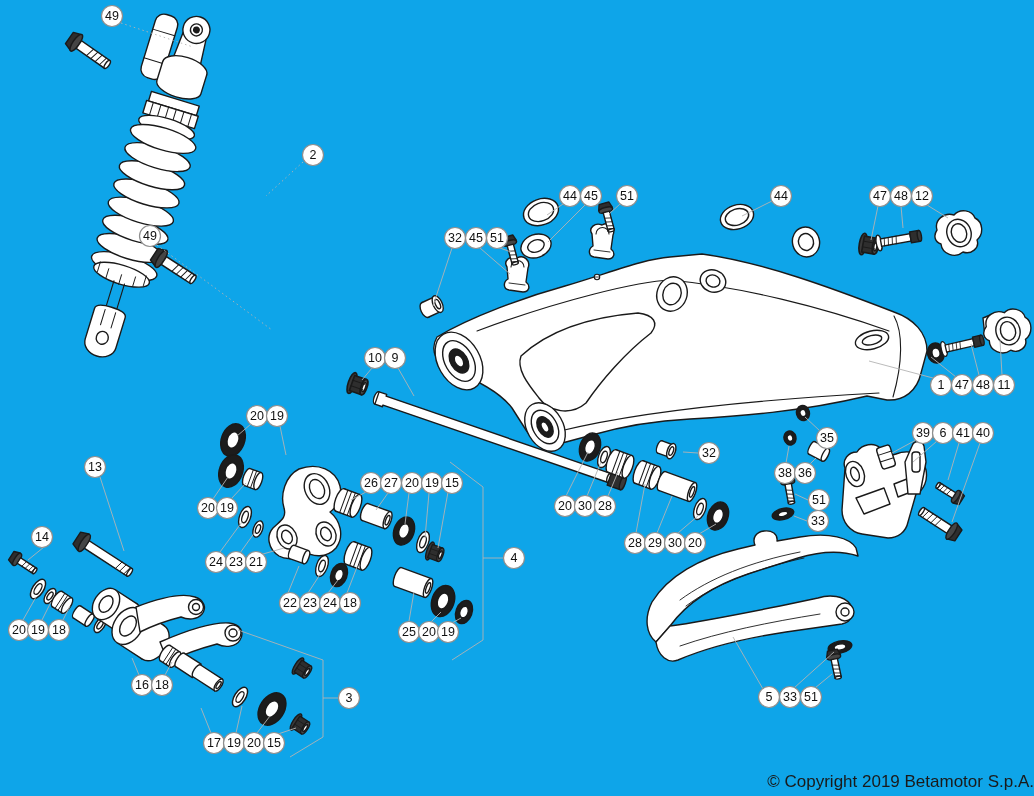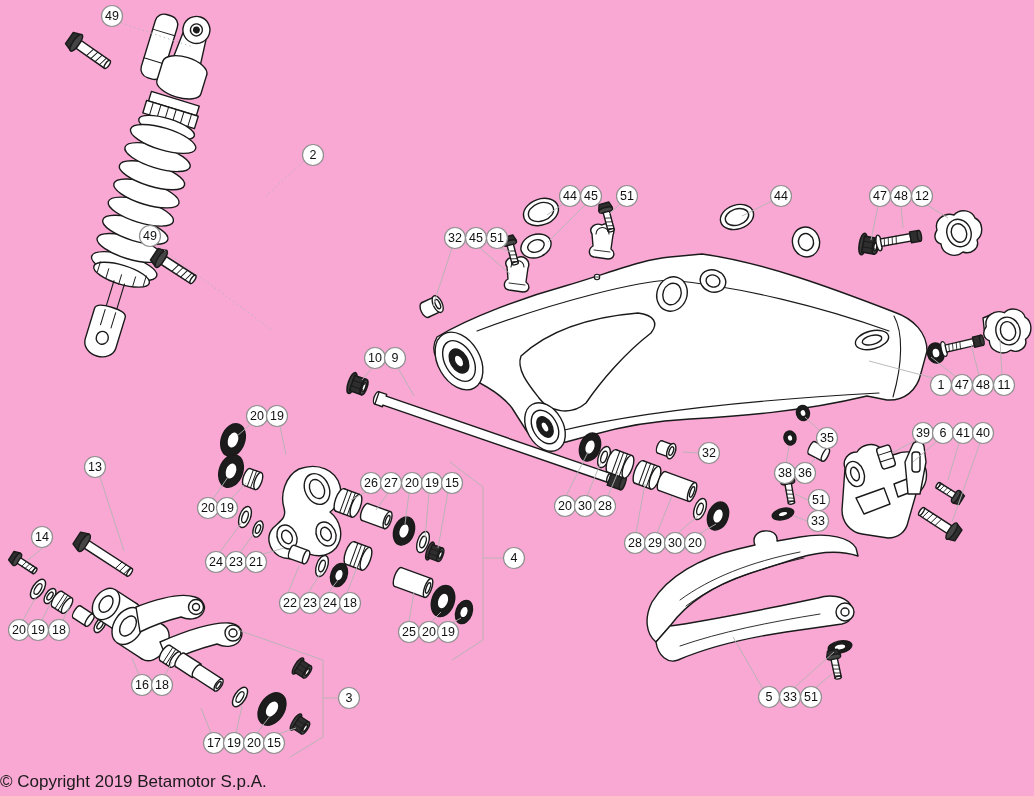--- a/index.html
+++ b/index.html
@@ -1,24 +1,24 @@
 <!DOCTYPE html>
 <html><head>
 <meta charset="utf-8">
 <style>
   html,body{margin:0;padding:0;background:#fff;}
-  .stage{position:relative;width:1034px;height:796px;background:#f9a8d4;overflow:hidden;
+  .stage{position:relative;width:1034px;height:796px;background:#0ea5e9;overflow:hidden;
          font-family:"Liberation Sans",sans-serif;}
   .stage svg{position:absolute;left:0;top:0;}
   .co-circle{fill:#ffffff;stroke:#8f8f8f;stroke-width:1.2;}
   .co-text{font-family:"Liberation Sans",sans-serif;font-size:12.5px;fill:#111;text-anchor:middle;}
   .leader{fill:none;stroke:#b3b3b3;stroke-width:0.9;}
   .leader.dotted{stroke-dasharray:1.5 3;}
   .bracket{fill:none;stroke:#b3b3b3;stroke-width:0.9;}
-  .copyright{position:absolute;left:0;right:0;bottom:4px;text-align:left;
+  .copyright{position:absolute;left:0;right:0;bottom:4px;text-align:right;
              font-size:17px;color:#1a1a1a;}
 </style>
 </head>
 <body>
 
 <div class="stage">
 <svg id="diagram" width="1034" height="796" viewBox="0 0 1034 796" xmlns="http://www.w3.org/2000/svg">
   <defs>
     <g id="d-washer">
           <ellipse rx="4.5" ry="8.5" fill="#fff"></ellipse>

